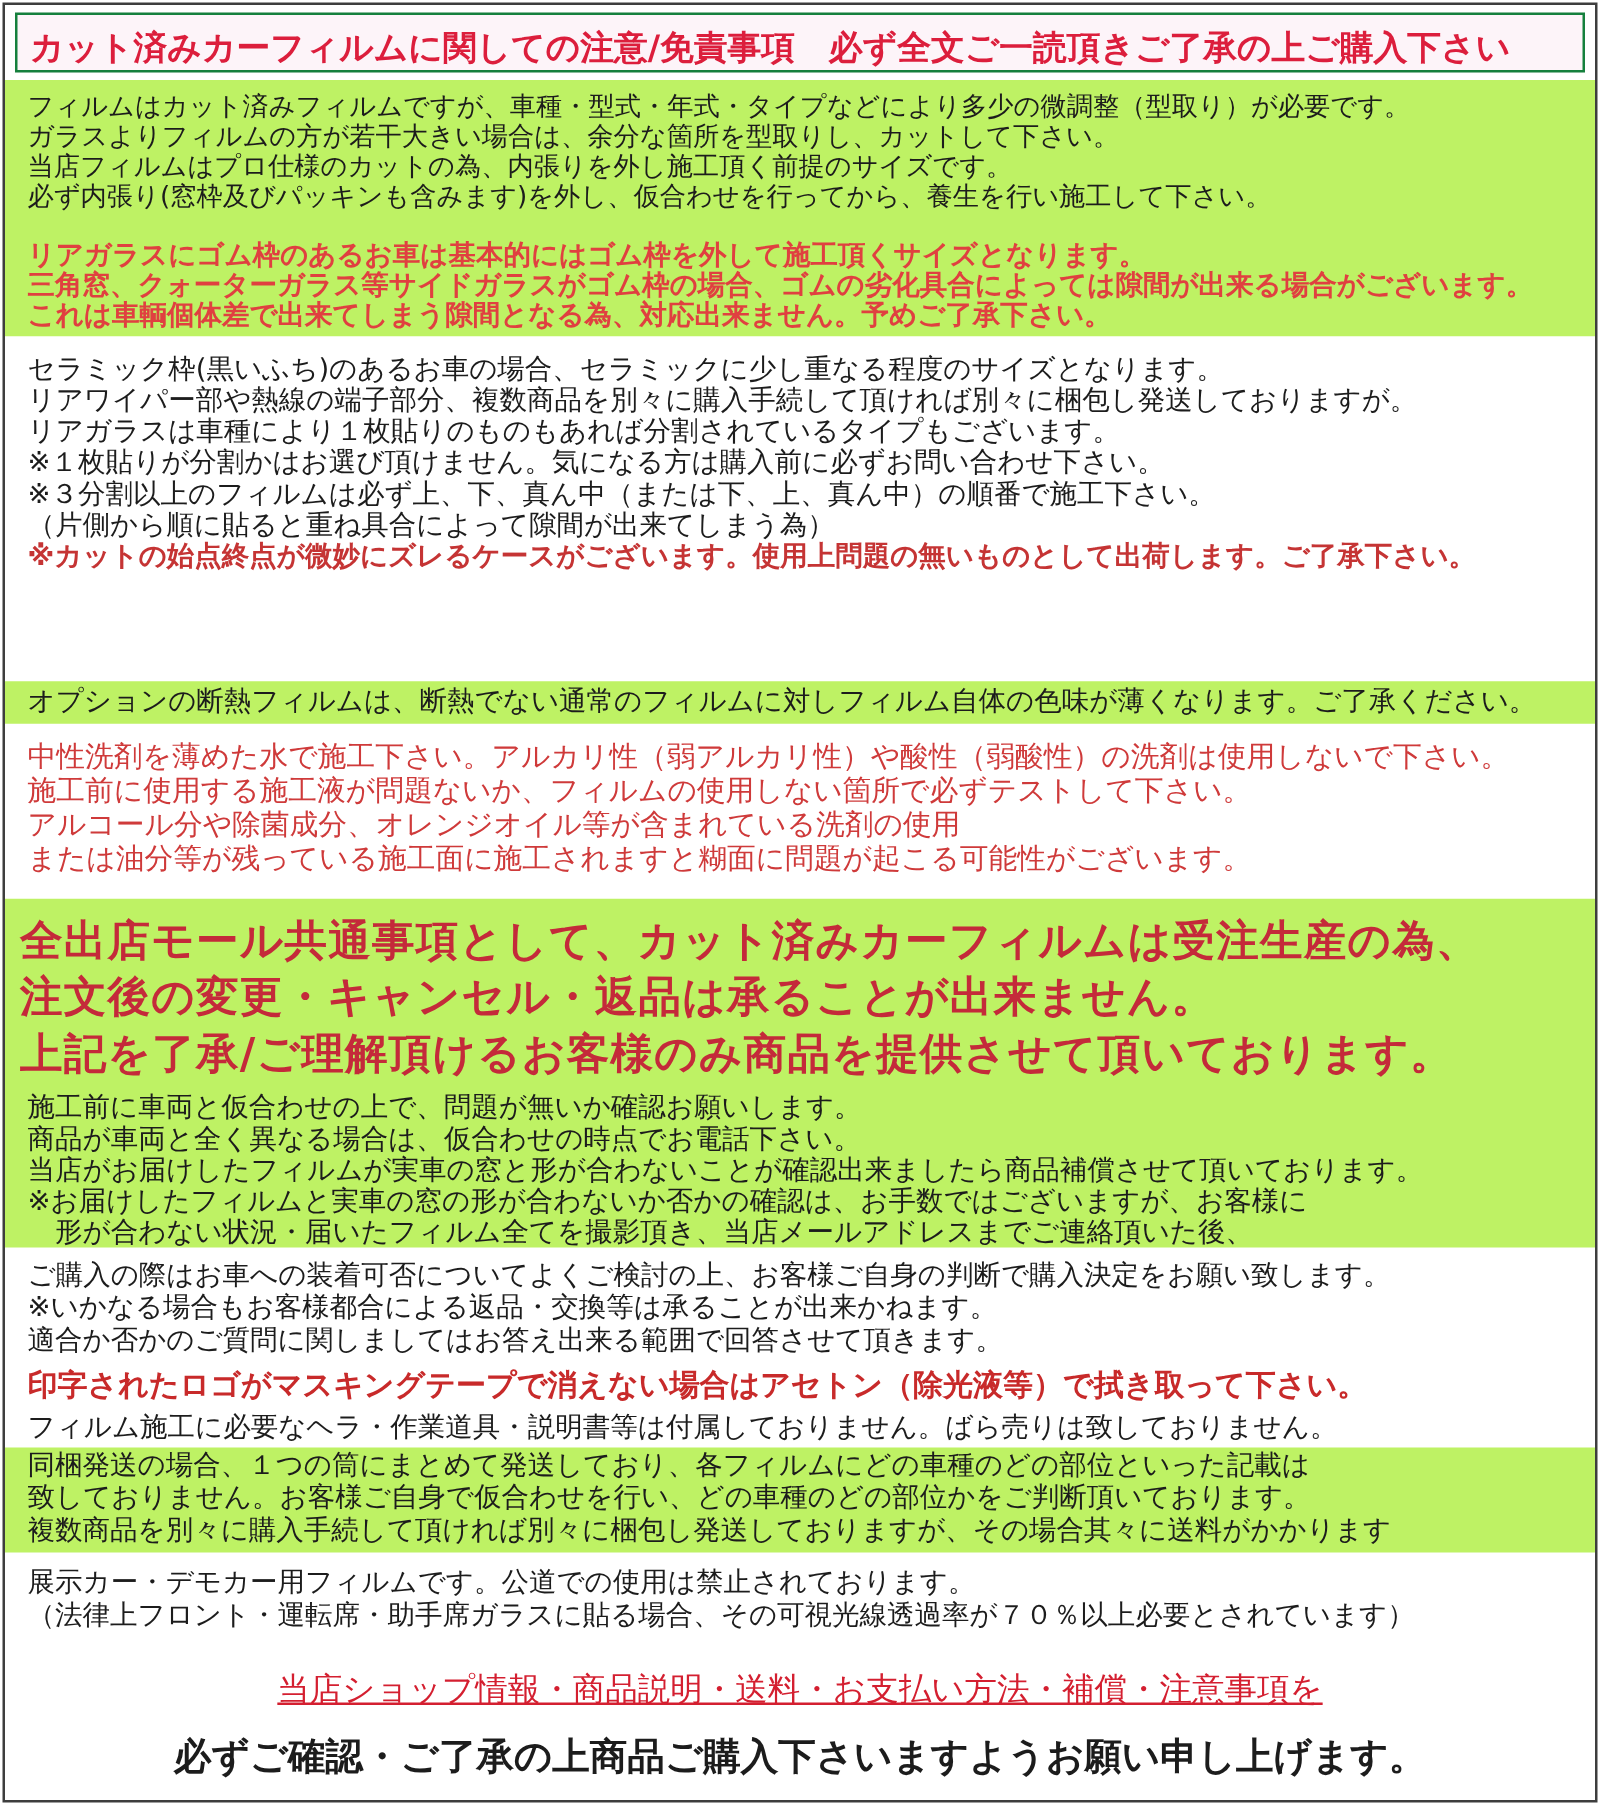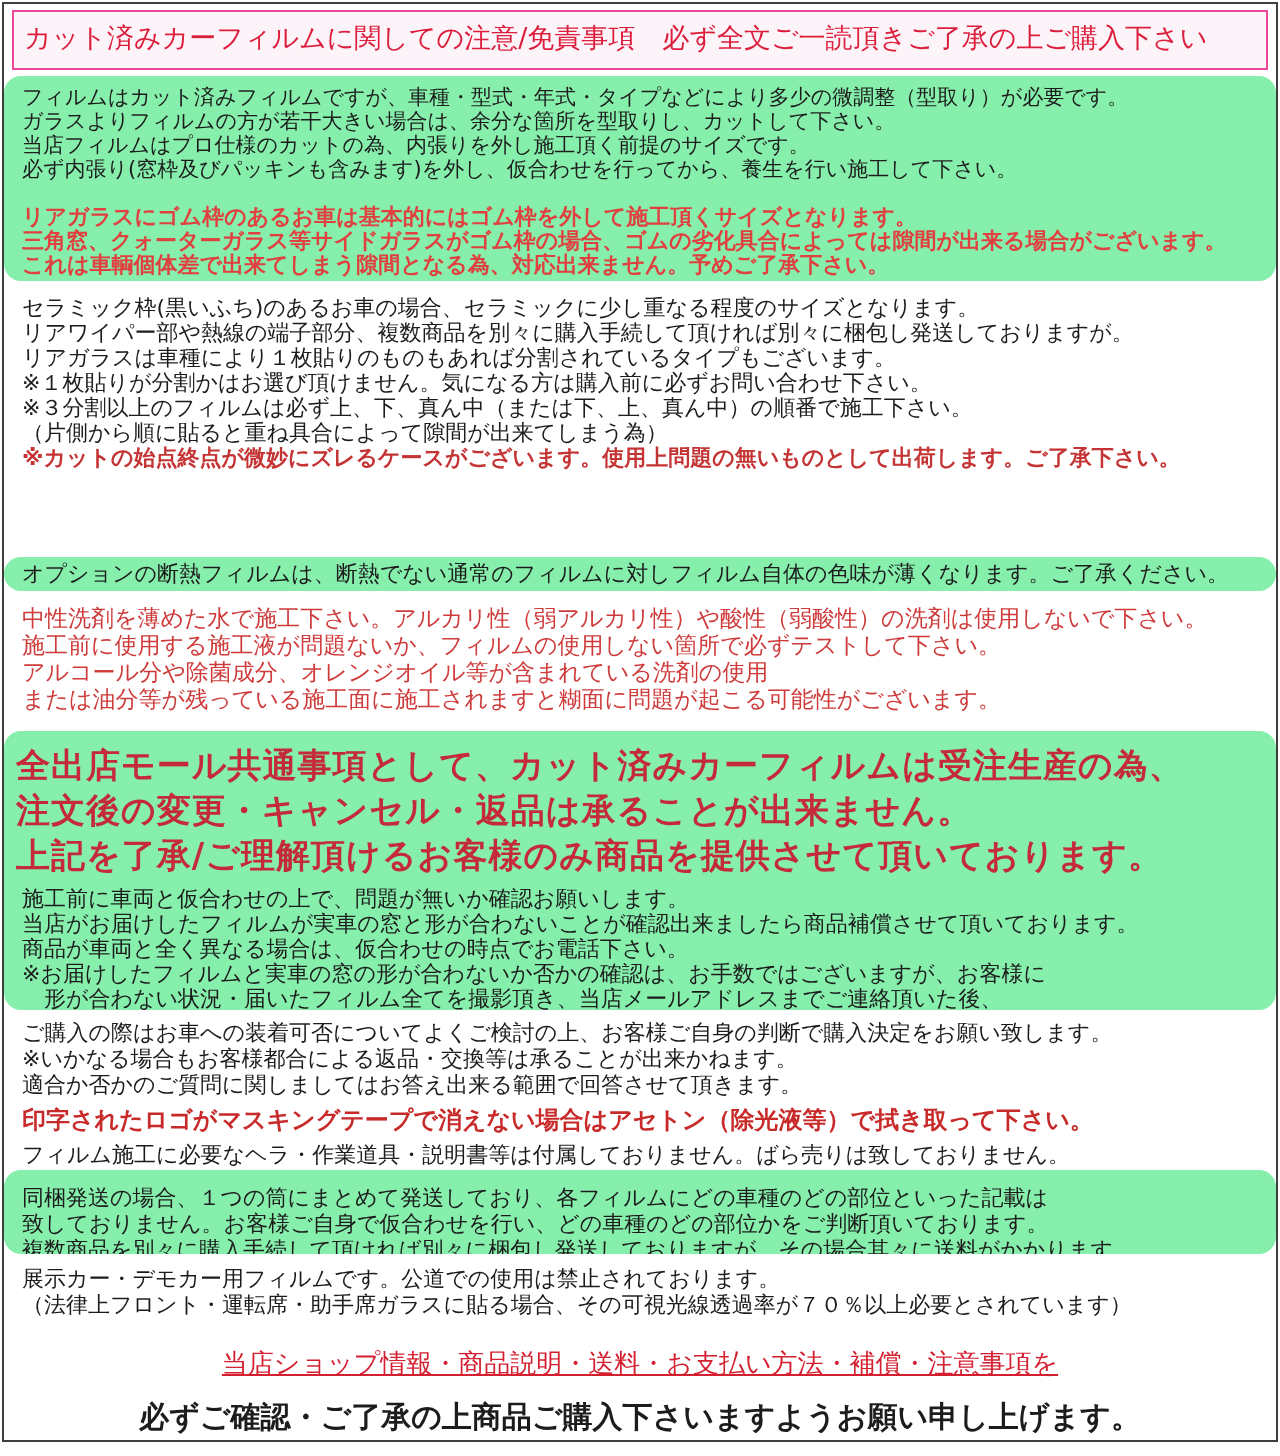--- a/index.html
+++ b/index.html
@@ -1,24 +1,24 @@
 <!DOCTYPE html>
 <html><head>
 <meta charset="utf-8">
 <style>
   html,body{margin:0;padding:0;background:#ffffff;}
   body{width:1280px;height:1456px;font-family:"DejaVu Sans","Liberation Sans",sans-serif;}
   *{box-sizing:border-box;}
   .page{width:1276px;height:1440px;margin:2px auto 0;border:2px solid #3e3e3e;background:#ffffff;overflow:hidden;}
   .sec{overflow:hidden;white-space:nowrap;}
-  .pink{background:#86efac;border-radius:17px;}
+  .pink{background:#bef264;}
   .t{white-space:nowrap;}
 
-  .header-box{margin:6px 8px;border:2px solid #ec4899;background:#fdf4f9;height:60px;padding:8px 0 0 10px;
-              font-size:27px;font-weight:normal;color:#dc1e3c;overflow:hidden;white-space:nowrap;}
+  .header-box{margin:6px 8px;border:2px solid #15803d;background:#fdf4f9;height:48px;padding:8px 0 0 10px;
+              font-size:27px;font-weight:bold;color:#dc1e3c;overflow:hidden;white-space:nowrap;}
 
   .sec-intro{height:205px;padding:9px 0 0 18px;}
   .intro-line{font-size:21px;line-height:24px;color:#1c1c1c;}
   .spacer{height:24px;}
   .rubber-line{font-size:22px;line-height:24px;font-weight:bold;color:#e04040;}
 
   .sec-ceramic{height:276px;padding:14px 0 16px 18px;}
   .body-line{font-size:22px;line-height:25px;color:#1c1c1c;}
   .ceramic-red{font-size:22px;line-height:26px;font-weight:bold;color:#c53434;}
 
@@ -34,21 +34,21 @@
   .fitting-line{font-size:22px;line-height:25px;color:#1c1c1c;}
   .warranty-line{margin-top:10px;font-size:30px;line-height:42px;font-weight:bold;color:#cc2936;letter-spacing:0.5px;}
 
   .sec-purchase{height:90px;padding:10px 0 0 18px;}
   .purchase-line{font-size:22px;line-height:26px;color:#1c1c1c;}
 
   .sec-logo{height:40px;padding:6px 0 0 18px;}
   .logo-line{font-size:24px;line-height:28px;font-weight:bold;color:#c82a2a;}
 
   .sec-tools{height:30px;padding:2px 0 0 18px;}
-  .sec-bundle{height:84px;padding:15px 0 0 18px;}
+  .sec-bundle{height:84px;padding:2px 0 0 18px;}
   .bundle-line{font-size:22px;line-height:26px;color:#1c1c1c;}
 
   .sec-demo{height:70px;padding:12px 0 0 18px;}
   .demo-line{font-size:22px;line-height:26px;color:#1c1c1c;}
 
   .sec-footer{height:111px;padding-top:22px;text-align:center;}
   .footer-link{display:inline-block;font-size:26px;font-weight:normal;color:#d41f30;text-decoration:underline;cursor:pointer;}
   .footer-note{display:inline-block;margin-top:16px;font-size:30px;font-weight:bold;color:#1c1c1c;
                border-bottom:2px solid #787878;padding:0 6px 3px 6px;}
 </style>
@@ -92,22 +92,22 @@
     <div class="t detergent-line">アルコール分や除菌成分、オレンジオイル等が含まれている洗剤の使用</div>
     <div class="t detergent-line">または油分等が残っている施工面に施工されますと糊面に問題が起こる可能性がございます。</div>
   </div>
 
   <div class="sec pink sec-mall">
     <div class="t mall-line">全出店モール共通事項として、カット済みカーフィルムは受注生産の為、</div>
     <div class="t mall-line">注文後の変更・キャンセル・返品は承ることが出来ません。</div>
     <div class="t mall-line">上記を了承/ご理解頂けるお客様のみ商品を提供させて頂いております。</div>
     <div class="fitting-wrap">
       <div class="t fitting-line">施工前に車両と仮合わせの上で、問題が無いか確認お願いします。</div>
+      <div class="t fitting-line">商品が車両と全く異なる場合は、仮合わせの時点でお電話下さい。</div>
       <div class="t fitting-line">当店がお届けしたフィルムが実車の窓と形が合わないことが確認出来ましたら商品補償させて頂いております。</div>
-      <div class="t fitting-line">商品が車両と全く異なる場合は、仮合わせの時点でお電話下さい。</div>
       <div class="t fitting-line">※お届けしたフィルムと実車の窓の形が合わないか否かの確認は、お手数ではございますが、お客様に</div>
       <div class="t fitting-line">　形が合わない状況・届いたフィルム全てを撮影頂き、当店メールアドレスまでご連絡頂いた後、</div>
       <div class="t fitting-line">　当店にて確認し、対応させて頂いております。</div>
     </div>
     <div class="t warranty-line">補償期間外のご連絡、または既に施工済み・破棄済みの場合、補償対象外となります。</div>
   </div>
 
   <div class="sec sec-purchase">
     <div class="t purchase-line">ご購入の際はお車への装着可否についてよくご検討の上、お客様ご自身の判断で購入決定をお願い致します。</div>
     <div class="t purchase-line">※いかなる場合もお客様都合による返品・交換等は承ることが出来かねます。</div>

